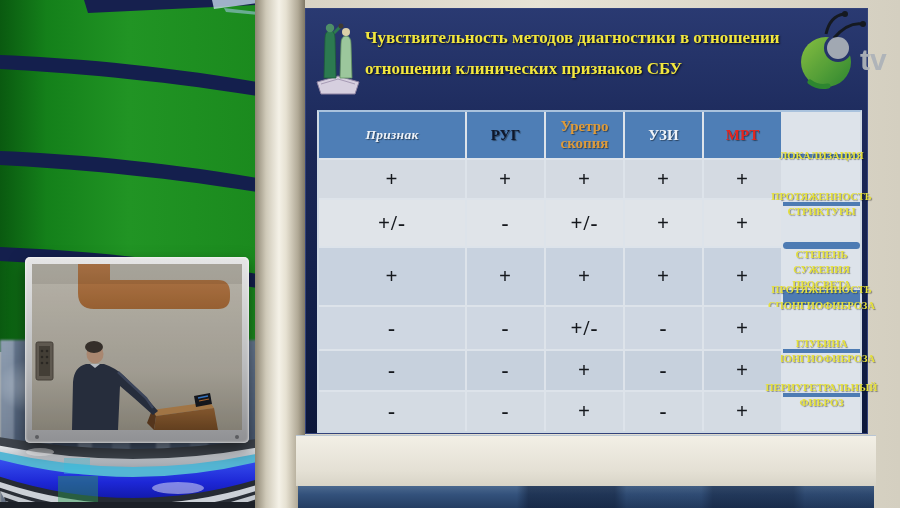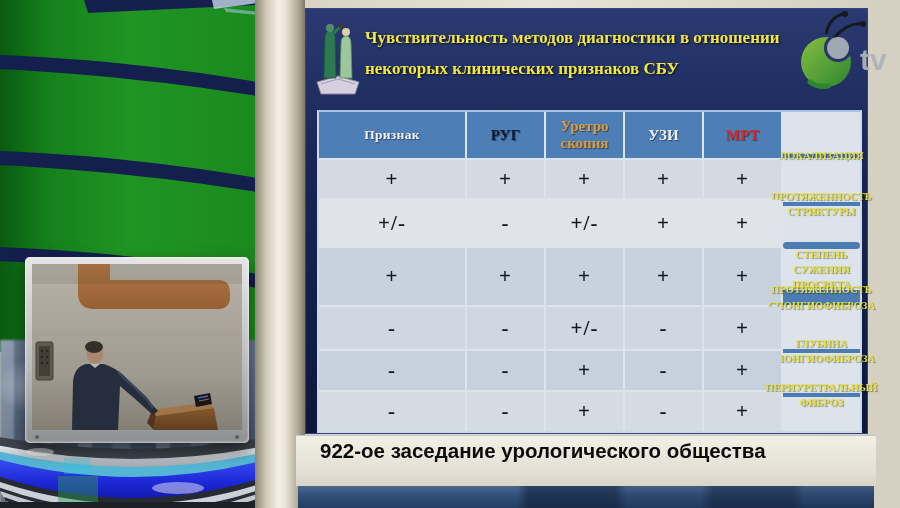--- a/index.html
+++ b/index.html
@@ -36,21 +36,21 @@
   #slide-title{left:60px;top:14px;width:494px;text-align:left;
     font-family:"Liberation Serif",serif;font-weight:bold;font-size:17px;line-height:31px;
     color:#f2e73e;text-shadow:1px 1px 2px rgba(0,0,0,.8);}
   #emblem{left:10px;top:12px;}
 
   #diag-table{left:12px;top:102px;display:grid;gap:2px;
     background:#dde3ea;border:2px solid #cfd9e4;border-top-color:#a9c2dd;}
   .tcell{display:flex;align-items:center;justify-content:center;text-align:center;}
   .hdr{background:#4e7eb6;font:bold 15px "Liberation Serif",serif;white-space:pre-line;
        line-height:1.12;text-shadow:1px 1px 1px rgba(0,0,0,.45);}
-  .feat{font-size:13.5px;color:#eef2f7;letter-spacing:.3px;}
+  .feat{font-size:13.5px;color:#eef2f7;letter-spacing:.3px;font-style:italic;}
   .rowlab{background:#4d7bb3;color:#e5e03c;font:bold 10.5px "Liberation Serif",serif;
        line-height:1.45;padding:2px 4px;text-shadow:1px 1px 1px rgba(0,0,0,.4);
        text-transform:uppercase;margin-top:42px;}
   .val{font:bold 21px "Liberation Serif",serif;color:#15181d;letter-spacing:1px;}
 
   
   #caption{left:296px;top:436px;width:580px;height:50px;z-index:4;
     background:linear-gradient(180deg,#f2efe6,#e4e0d4 70%,#d8d4c7);
     color:#0c0c0c;font-weight:bold;font-size:20.5px;line-height:25px;
     padding:2px 0 0 24px;box-shadow:0 -1px 0 #b9c6d4;}
@@ -178,21 +178,21 @@
       <path d="M6,64 L23,59 L40,64" fill="none" stroke="#a79bb5" stroke-width="1"></path>
       <path d="M18,14 L25,7" stroke="#2c7a50" stroke-width="3"></path>
       <circle cx="26" cy="6" r="2.5" fill="#3f3a33"></circle>
       <path d="M9,58 L10,18 Q10,11 15,11 Q20,11 20,18 L21,58 Z" fill="#2c7a50" stroke="#1e5c3a" stroke-width=".8"></path>
       <circle cx="15" cy="8" r="4.2" fill="#4e8f68"></circle>
       <path d="M25,58 L26,24 Q26,16 31,16 Q36,16 36,24 L37,58 Z" fill="#9cc79c" stroke="#5f8f60" stroke-width=".8"></path>
       <circle cx="31" cy="12" r="4" fill="#dccfa8"></circle>
     </svg>
     <div class="abs" id="slide-title">
       <div>Чувствительность методов диагностики в отношении</div>
-      <div>некоторых клинических признаков СБУ</div>
+      <div>отношении клинических признаков СБУ</div>
     </div>
     <div class="abs" id="diag-table" style="grid-template-columns: 146px repeat(5, 77px); grid-template-rows: 46px 38px 46px 57px 42px 39px 39px;">
         <div class="tcell hdr feat">Признак</div>
         <div class="tcell hdr" style="color: #0f172a;">РУГ</div>
         <div class="tcell hdr" style="color: rgb(222, 155, 58);">Уретро
 скопия</div>
         <div class="tcell hdr" style="color: rgb(238, 242, 247);">УЗИ</div>
         <div class="tcell hdr" style="color: rgb(227, 38, 31);">МРТ</div>
         <div class="tcell rowlab">ЛОКАЛИЗАЦИЯ</div>
         <div class="tcell val" style="background: rgb(212, 218, 226);">+</div>
@@ -248,17 +248,16 @@
     <circle cx="73" cy="6" r="3" fill="#14181c"></circle>
     <path d="M62,30 Q76,14 90,16" stroke="#14181c" stroke-width="3" fill="none"></path>
     <circle cx="91" cy="16" r="3" fill="#14181c"></circle>
     <circle cx="54" cy="54" r="25" fill="url(#lg)" mask="url(#cutm)"></circle>
     <circle cx="66" cy="40" r="11" fill="#b3b8bd" opacity=".92"></circle>
     <path d="M38,74 Q46,80 56,78" stroke="#2e8b2e" stroke-width="5" fill="none" stroke-linecap="round"></path>
     <text x="88" y="62" font-family="Liberation Sans,sans-serif" font-size="30" font-weight="bold" fill="#aeb3b9">tv</text>
   </svg>
 
   <div class="abs" id="caption">
-    <div>922-ое заседание урологического общества</div>
   </div>
   <div class="abs" id="lower-band"></div>
 
 </div>
 
 </body></html>

